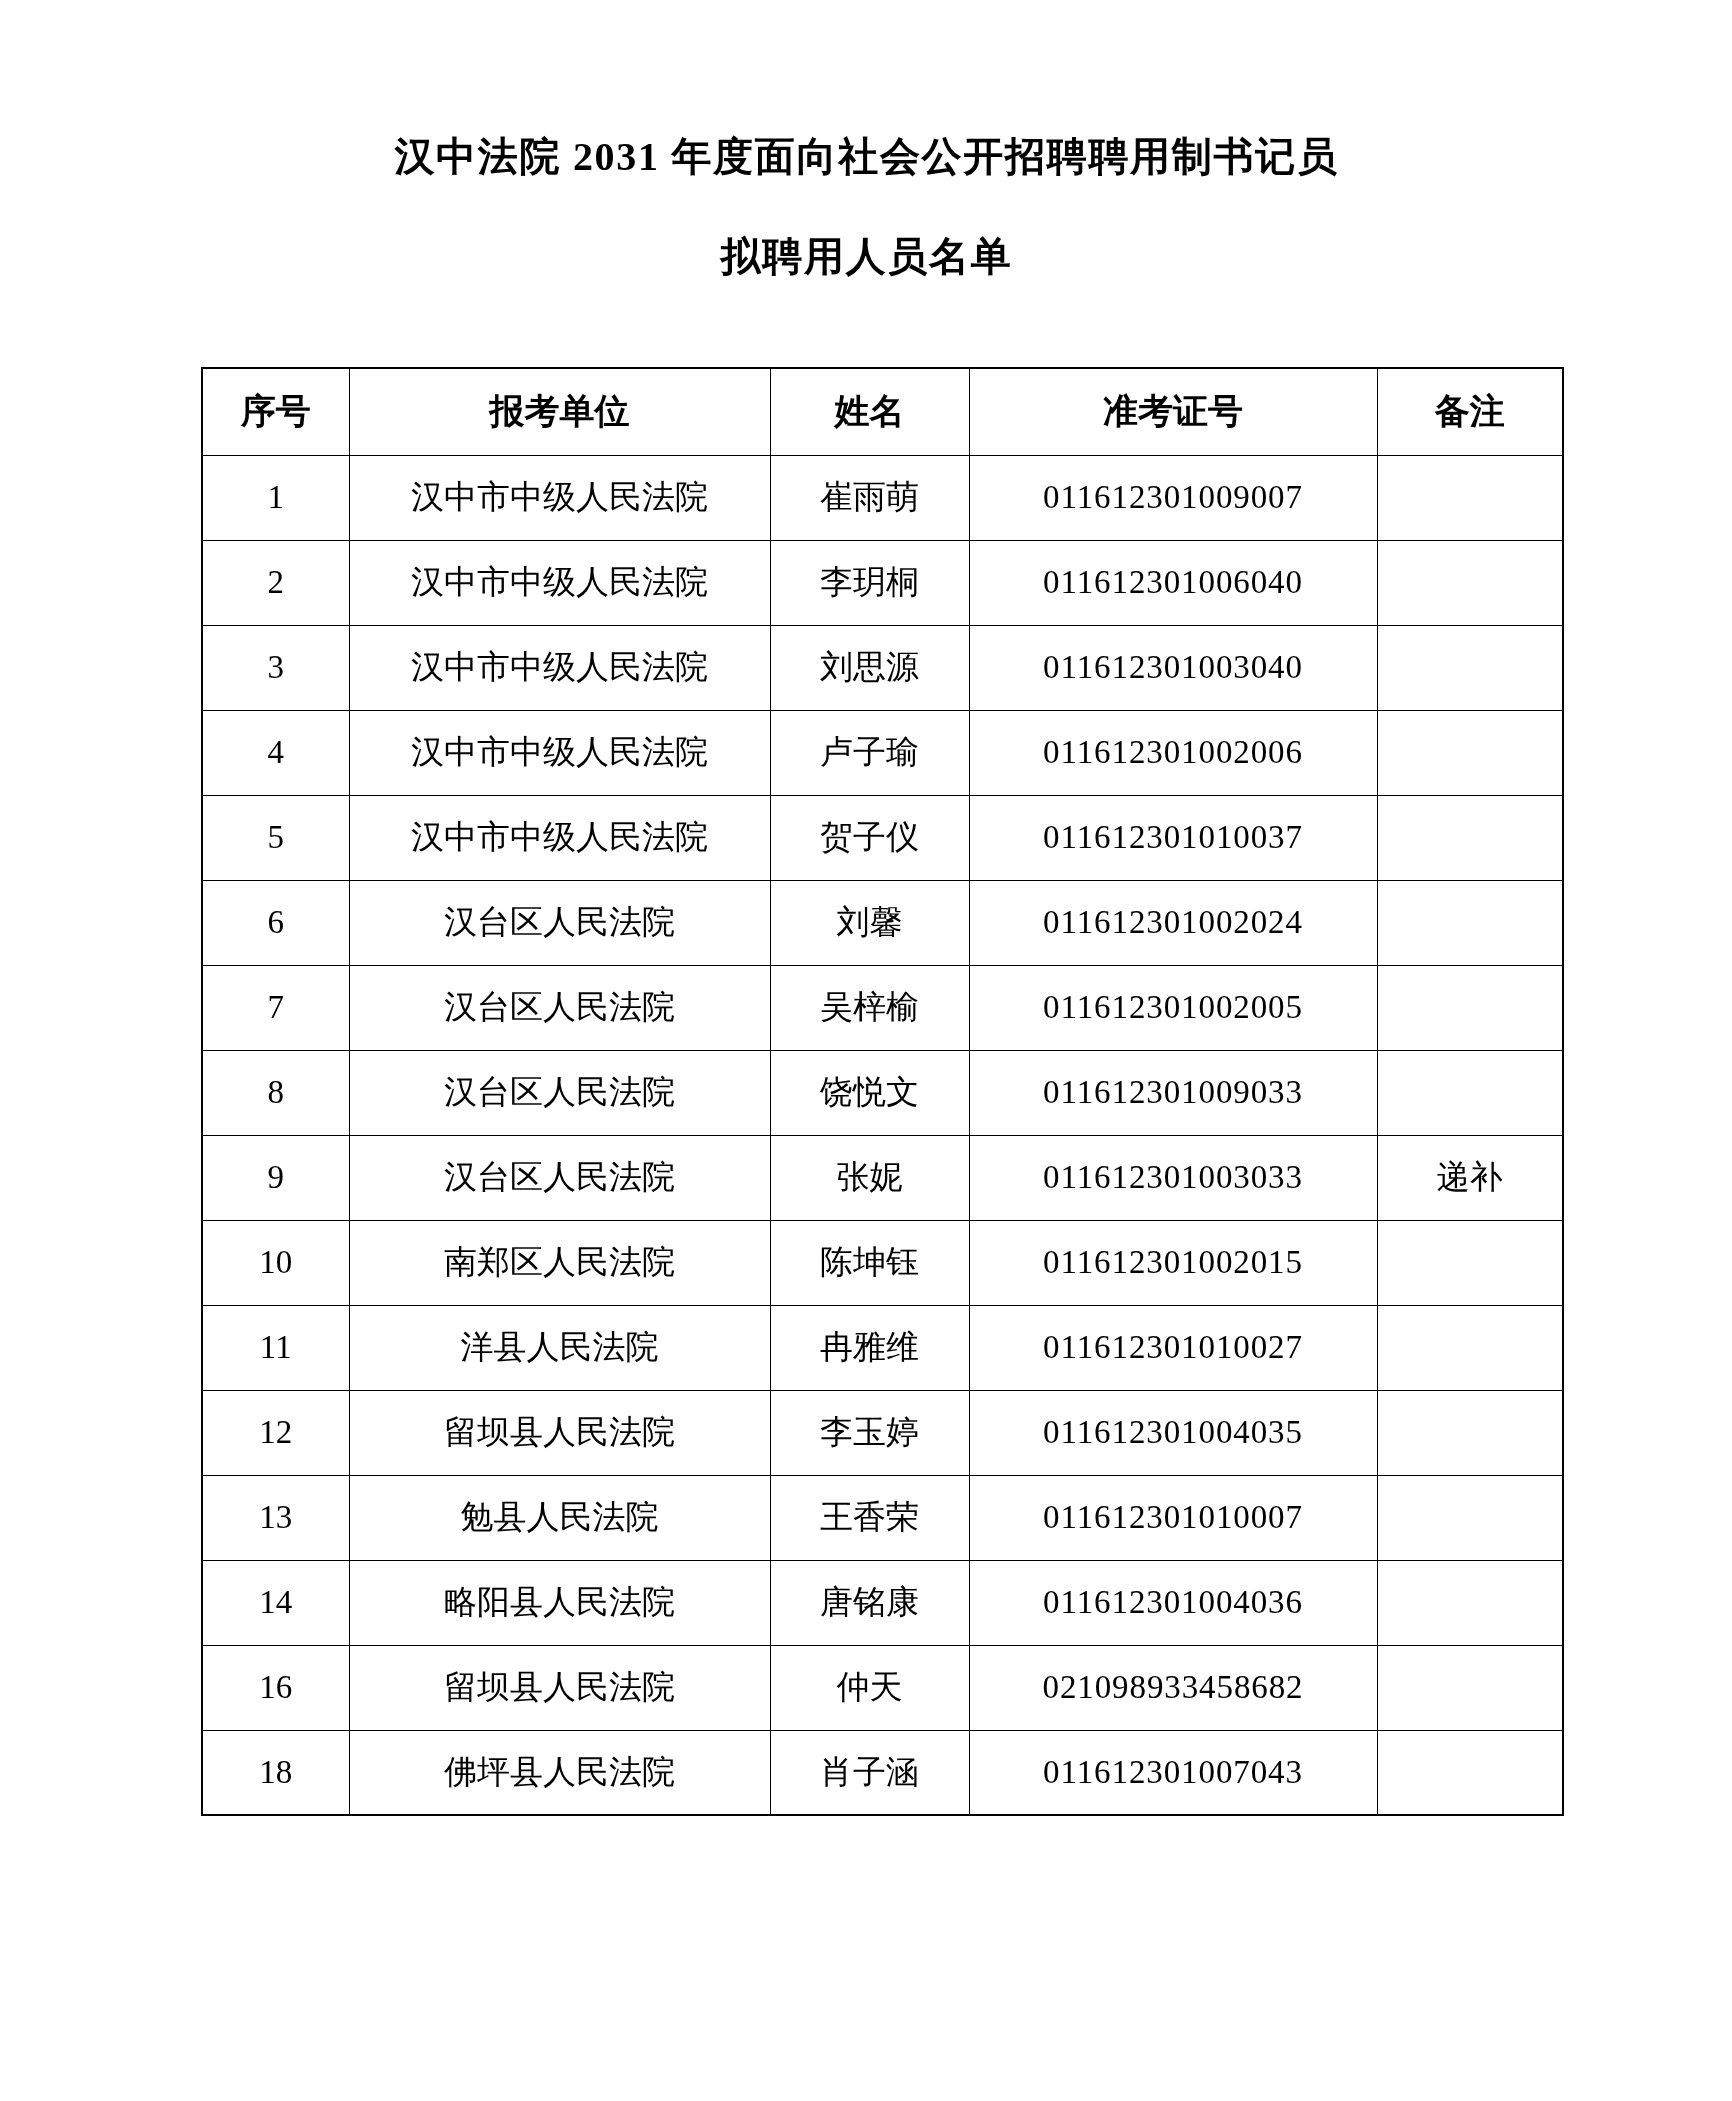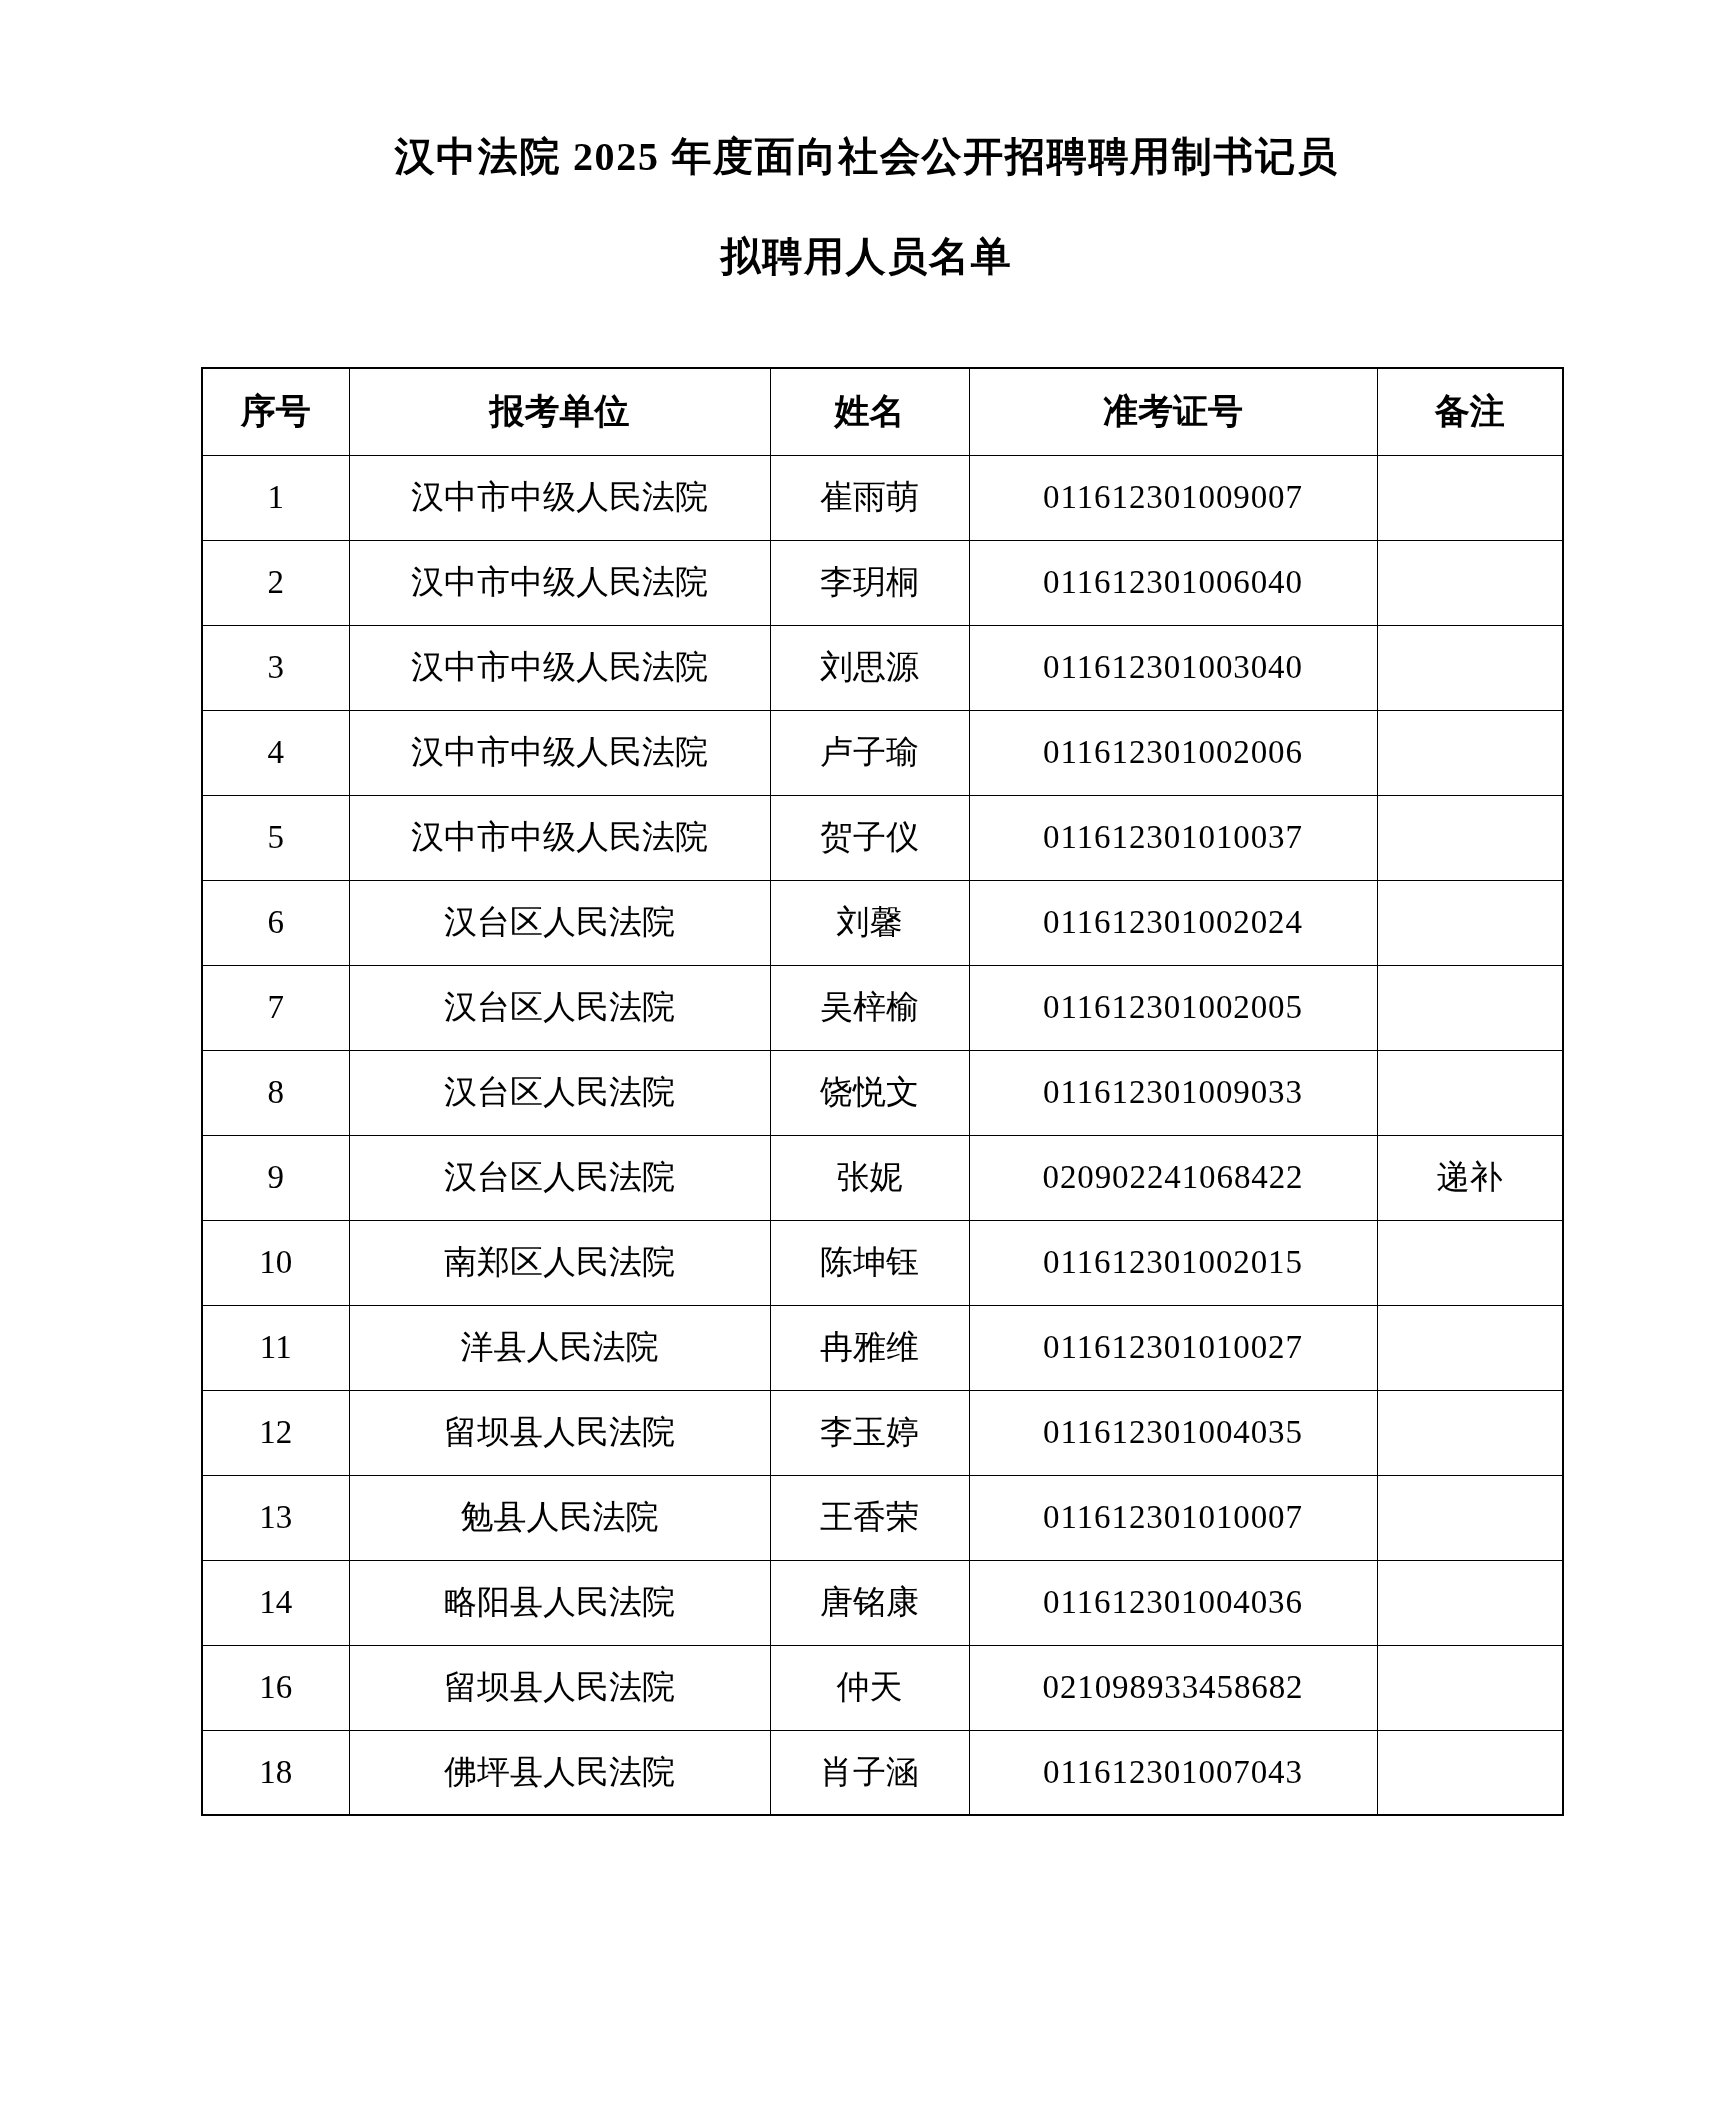--- a/index.html
+++ b/index.html
@@ -57,21 +57,21 @@
     font-size: 33px;
     font-weight: normal;
   }
   td.ticket { font-size: 32px; letter-spacing: 0.9px; }
 </style>
 </head>
 <body>
 
 <div class="page">
 
-  <div class="doc-title line1">汉中法院 2025 年度面向社会公开招聘聘用制书记员</div>
+  <div class="doc-title line1">汉中法院 2031 年度面向社会公开招聘聘用制书记员</div>
 
   <div class="doc-title line2">拟聘用人员名单</div>
 
   <table class="roster">
     <colgroup>
       <col style="width:147px">
       <col style="width:421px">
       <col style="width:199px">
       <col style="width:408px">
       <col style="width:186px">
@@ -139,21 +139,21 @@
       <td class="serial">8</td>
       <td class="unit">汉台区人民法院</td>
       <td class="name">饶悦文</td>
       <td class="ticket">011612301009033</td>
       <td class="remark"></td>
     </tr>
         <tr>
       <td class="serial">9</td>
       <td class="unit">汉台区人民法院</td>
       <td class="name">张妮</td>
-      <td class="ticket">020902241068422</td>
+      <td class="ticket">011612301003033</td>
       <td class="remark">递补</td>
     </tr>
         <tr>
       <td class="serial">10</td>
       <td class="unit">南郑区人民法院</td>
       <td class="name">陈坤钰</td>
       <td class="ticket">011612301002015</td>
       <td class="remark"></td>
     </tr>
         <tr>

